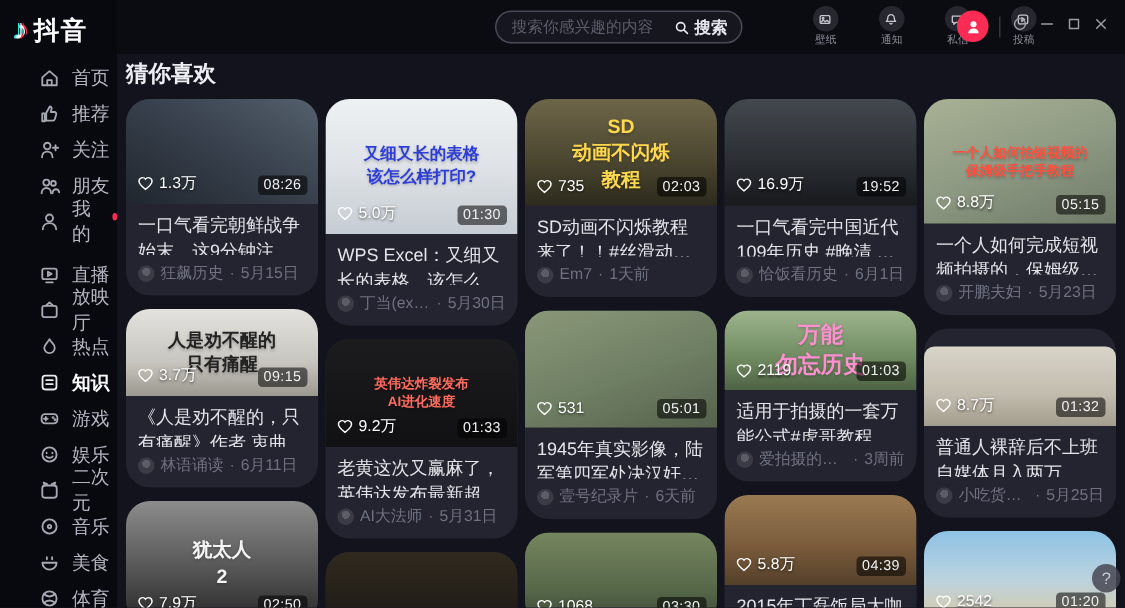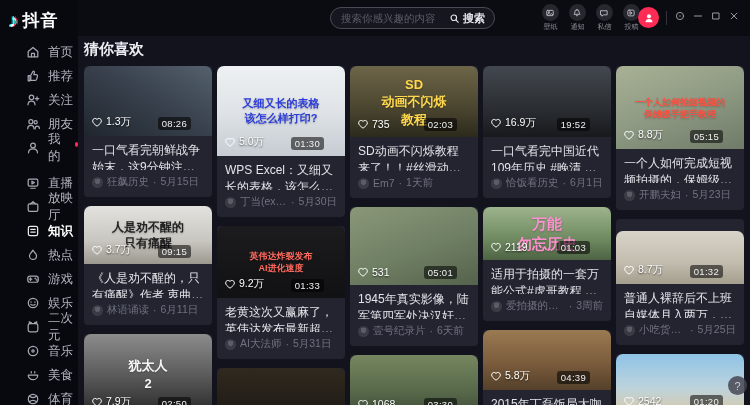--- a/index.html
+++ b/index.html
@@ -26,49 +26,49 @@
   
   .topbar{position:absolute;left:78px;top:0;width:672px;height:36px;background:#0b0c12;z-index:2;}
   .search{position:absolute;left:252px;top:7px;width:165px;height:22px;border:1px solid #484a56;
     border-radius:11px;background:#15161e;display:flex;align-items:center;}
   .search-input{flex:1;min-width:0;background:transparent;border:none;outline:none;color:#cfd0d8;
     font-size:10.5px;padding:0 6px 0 10px;font-family:inherit;}
   .search-input::placeholder{color:#5b5d6a;}
   .search-btn{display:flex;align-items:center;gap:3px;padding-right:9px;cursor:pointer;
     color:#e7e8ee;font-size:11px;font-weight:bold;}
   .search-btn svg{width:11px;height:11px;stroke:#e7e8ee;fill:none;stroke-width:1.6;stroke-linecap:round;}
-  .actions{position:absolute;left:460px;top:4px;display:flex;gap:3px;}
+  .actions{position:absolute;left:460px;top:4px;display:flex;gap:20px;}
   .action{width:24px;display:flex;flex-direction:column;align-items:center;gap:1px;cursor:pointer;}
   .act-circle{width:17px;height:17px;border-radius:50%;background:#26272f;display:flex;
     align-items:center;justify-content:center;}
   .act-circle svg{width:10px;height:10px;stroke:#c6c7cf;fill:none;stroke-width:1.4;
     stroke-linecap:round;stroke-linejoin:round;}
   .act-label{font-size:7.5px;color:#8b8d97;transform:scale(.95);white-space:nowrap;}
   .avatar{position:absolute;left:560px;top:7px;width:21px;height:21px;border-radius:50%;
     background:#fe2c55;display:flex;align-items:center;justify-content:center;cursor:pointer;}
   .avatar svg{width:12px;height:12px;}
   .vdiv{position:absolute;left:588px;top:11px;width:1px;height:14px;background:#33343e;}
   .wincontrols{position:absolute;left:596px;top:10px;display:flex;gap:6px;}
   .win-btn{width:12px;height:12px;cursor:pointer;}
   .win-btn svg{width:12px;height:12px;stroke:#9b9ca6;fill:none;stroke-width:1.3;stroke-linecap:round;}
 
   
   .main{position:absolute;left:78px;top:36px;width:672px;height:369px;background:#12131c;overflow:hidden;}
   .sec-title{margin:4px 0 7px 6px;font-size:15px;font-weight:bold;color:#edeef3;}
   .cols{display:flex;gap:5px;padding:0 6px;align-items:flex-start;}
   .col{width:128px;flex:0 0 128px;}
-  .card{width:128px;background:#232430;border-radius:4px;overflow:hidden;margin-bottom:9px;cursor:pointer;}
+  .card{width:128px;background:#232430;border-radius:16px;overflow:hidden;margin-bottom:9px;cursor:pointer;}
   .thumb{position:relative;width:128px;border-radius:7px 7px 0 0;overflow:hidden;}
   .tt{position:absolute;left:0;right:0;top:50%;transform:translateY(-50%);text-align:center;
     font-weight:bold;white-space:pre-line;line-height:1.35;padding:0 4px;
     text-shadow:0 1px 2px rgba(0,0,0,.25);}
   .likes{position:absolute;left:7px;bottom:7px;display:flex;align-items:center;gap:3px;
     color:#fff;font-size:10.5px;text-shadow:0 1px 2px rgba(0,0,0,.7);}
   .likes svg{width:12px;height:12px;stroke:#fff;fill:none;stroke-width:1.3;}
-  .dur{position:absolute;right:21px;bottom:6px;background:rgba(0,0,0,.55);color:#f0f0f3;
+  .dur{position:absolute;right:7px;bottom:6px;background:rgba(0,0,0,.55);color:#f0f0f3;
     font-size:9.5px;padding:1px 4px;border-radius:3px;letter-spacing:.3px;}
   .vt{padding:6px 8px 0 8px;font-size:12px;line-height:16.5px;color:#e4e5ea;max-height:34px;
     overflow:hidden;display:-webkit-box;-webkit-line-clamp:2;-webkit-box-orient:vertical;}
   .meta{display:flex;align-items:center;gap:4px;padding:5px 8px 8px 8px;font-size:10.5px;color:#6f7280;}
   .av{width:11px;height:11px;flex:0 0 11px;border-radius:50%;
     background:radial-gradient(circle at 50% 38%,#5a5c68 0 30%,#3a3b45 31% 100%);}
   .an{white-space:nowrap;overflow:hidden;text-overflow:ellipsis;max-width:78px;}
   .sep,.dt{white-space:nowrap;}
 
   .help{position:absolute;right:3px;bottom:10px;width:19px;height:19px;border-radius:50%;
@@ -151,37 +151,37 @@
       <div class="side-item">
     <span class="si-icon">
           <svg viewBox="0 0 16 16" stroke-linecap="round" stroke-linejoin="round">
             <rect x="2.5" y="4.5" width="11" height="8.5" rx="1.5"></rect>
             <path d="M5.2 4.3L8 1.9l2.8 2.4"></path>
           </svg>
         </span>
     <span class="si-label">放映厅</span>
 
   </div>
+      <div class="side-item">
+    <span class="si-icon">
+          <svg viewBox="0 0 16 16" stroke-linecap="round" stroke-linejoin="round">
+            <path d="M8 2.4c1 2.6 4 3.7 4 6.6a4 4 0 0 1-8 0c0-2.4 2.4-3.6 4-6.6z"></path>
+          </svg>
+        </span>
+    <span class="si-label">热点</span>
+
+  </div>
       <div class="side-item active">
     <span class="si-icon">
           <svg viewBox="0 0 16 16" stroke-linecap="round" stroke-linejoin="round">
             <rect x="2.7" y="2.7" width="10.6" height="10.6" rx="2"></rect>
             <path d="M5.5 6.2h5M5.5 9.2h5"></path>
           </svg>
         </span>
     <span class="si-label">知识</span>
-
-  </div>
-      <div class="side-item">
-    <span class="si-icon">
-          <svg viewBox="0 0 16 16" stroke-linecap="round" stroke-linejoin="round">
-            <path d="M8 2.4c1 2.6 4 3.7 4 6.6a4 4 0 0 1-8 0c0-2.4 2.4-3.6 4-6.6z"></path>
-          </svg>
-        </span>
-    <span class="si-label">热点</span>
 
   </div>
       <div class="side-item">
     <span class="si-icon">
           <svg viewBox="0 0 16 16" stroke-linecap="round" stroke-linejoin="round">
             <rect x="2" y="4.7" width="12" height="7" rx="2.6"></rect>
             <path d="M5.2 6.8v2.8M3.8 8.2h2.8"></path>
             <circle cx="10.7" cy="7.3" r=".4"></circle>
             <circle cx="12.2" cy="9" r=".4"></circle>
           </svg>

